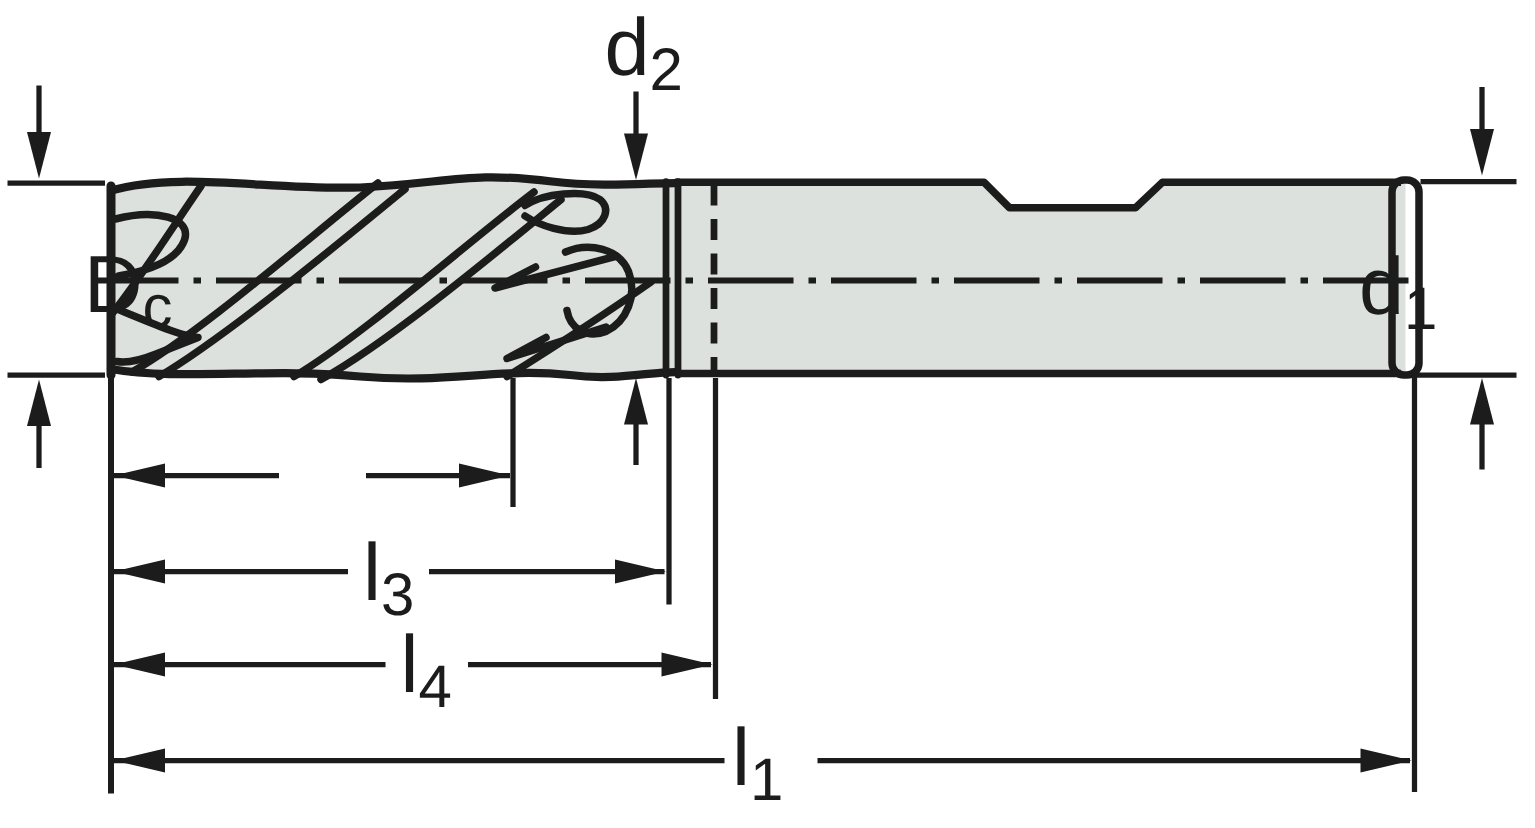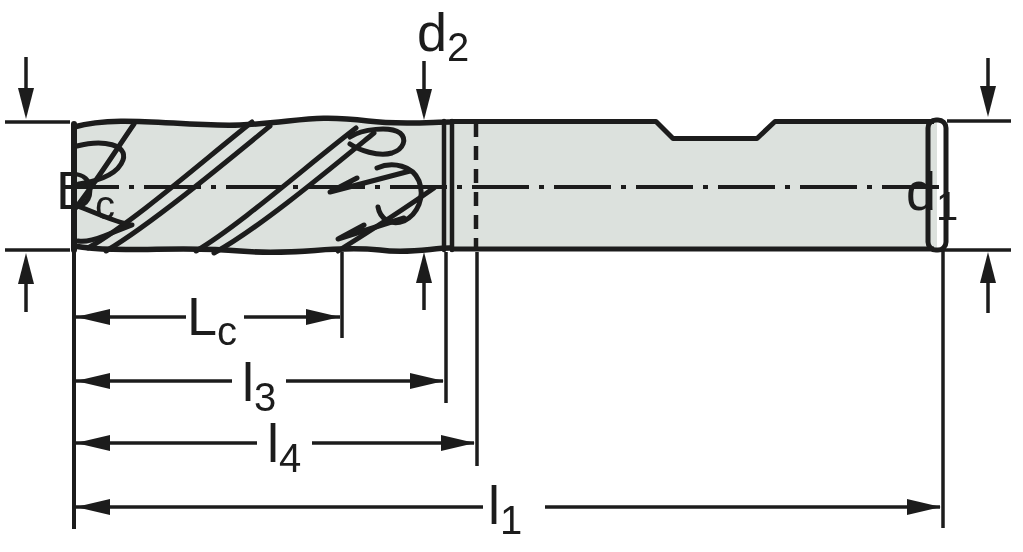--- a/index.html
+++ b/index.html
@@ -134,35 +134,32 @@
     </g>
 
     <g>
       <path class="ln" stroke-width="3.5" d="M76,507 L483,507"></path>
       <path class="ln" stroke-width="3.5" d="M545,507 L940,507"></path>
       <polygon class="ar" points="76,507 110,499 110,515"></polygon>
       <polygon class="ar" points="941,507 907,499 907,515"></polygon>
     </g>
   </svg>
 
-  <div class="dim-label" style="left:403px;top:5px;margin-left:14px;">
+  <div class="dim-label" style="left:403px;top:5px;">
     <span class="m">d</span><span class="s">2</span>
   </div>
 
   <div class="dim-label" style="left:8px;top:163px;margin-left:48px;">
     <span class="m">D</span><span class="s">c</span>
   </div>
 
   <div class="dim-label" style="left:906px;top:164px;">
     <span class="m">d</span><span class="s">1</span>
   </div>
 
-  <div class="dim-label" style="left:187px;top:289px;">
-    <span class="m">L</span><span class="s">c</span>
-  </div>
 
   <div class="dim-label" style="left:242px;top:355px;">
     <span class="m">l</span><span class="s">3</span>
   </div>
 
   <div class="dim-label" style="left:267px;top:416px;text-align:center;">
     <span class="m">l</span><span class="s">4</span>
   </div>
 
   <div class="dim-label" style="left:488px;top:478px;">

